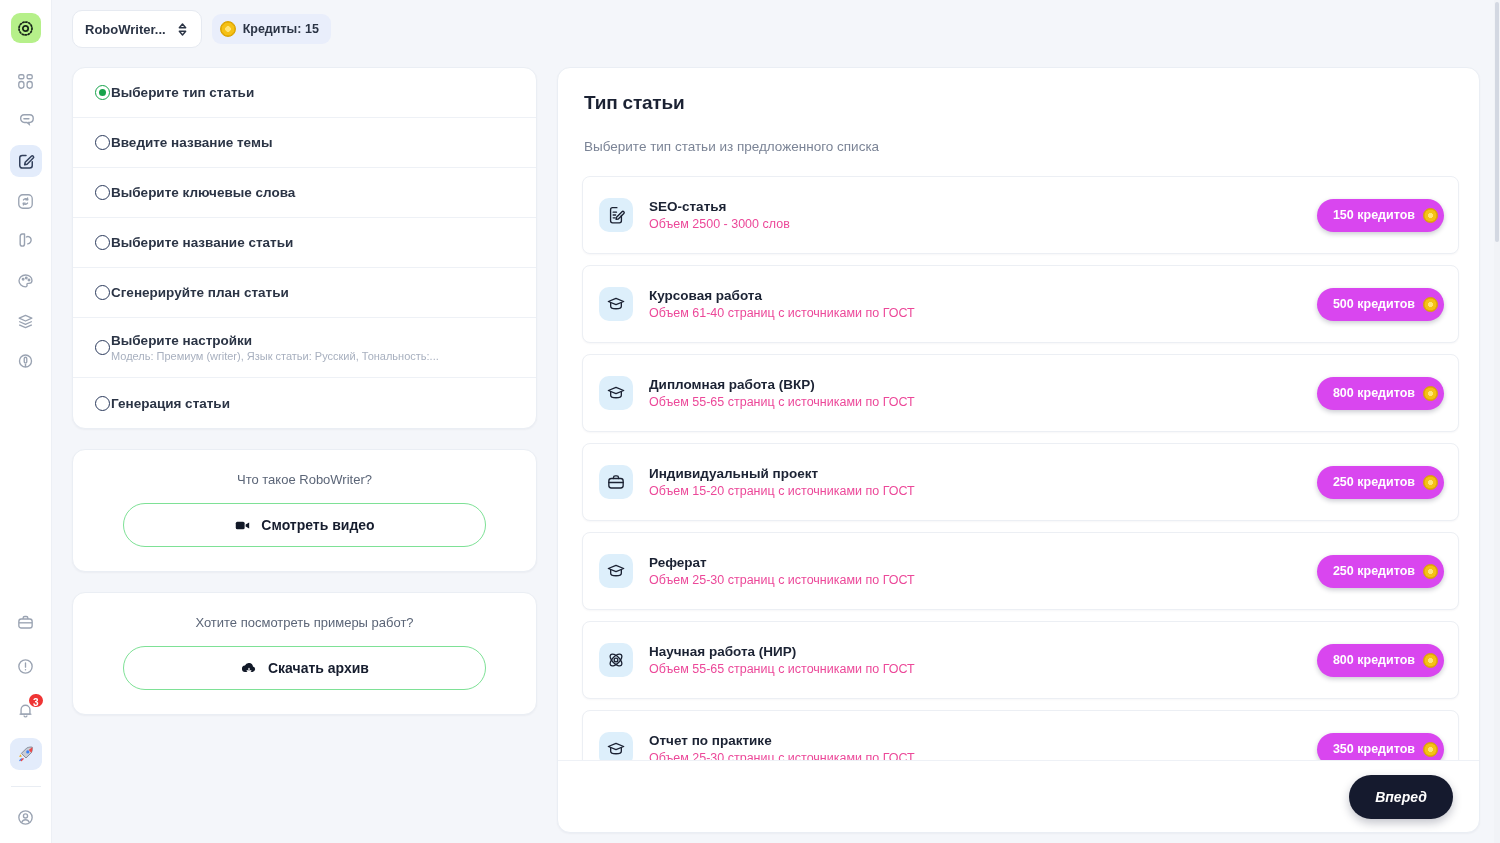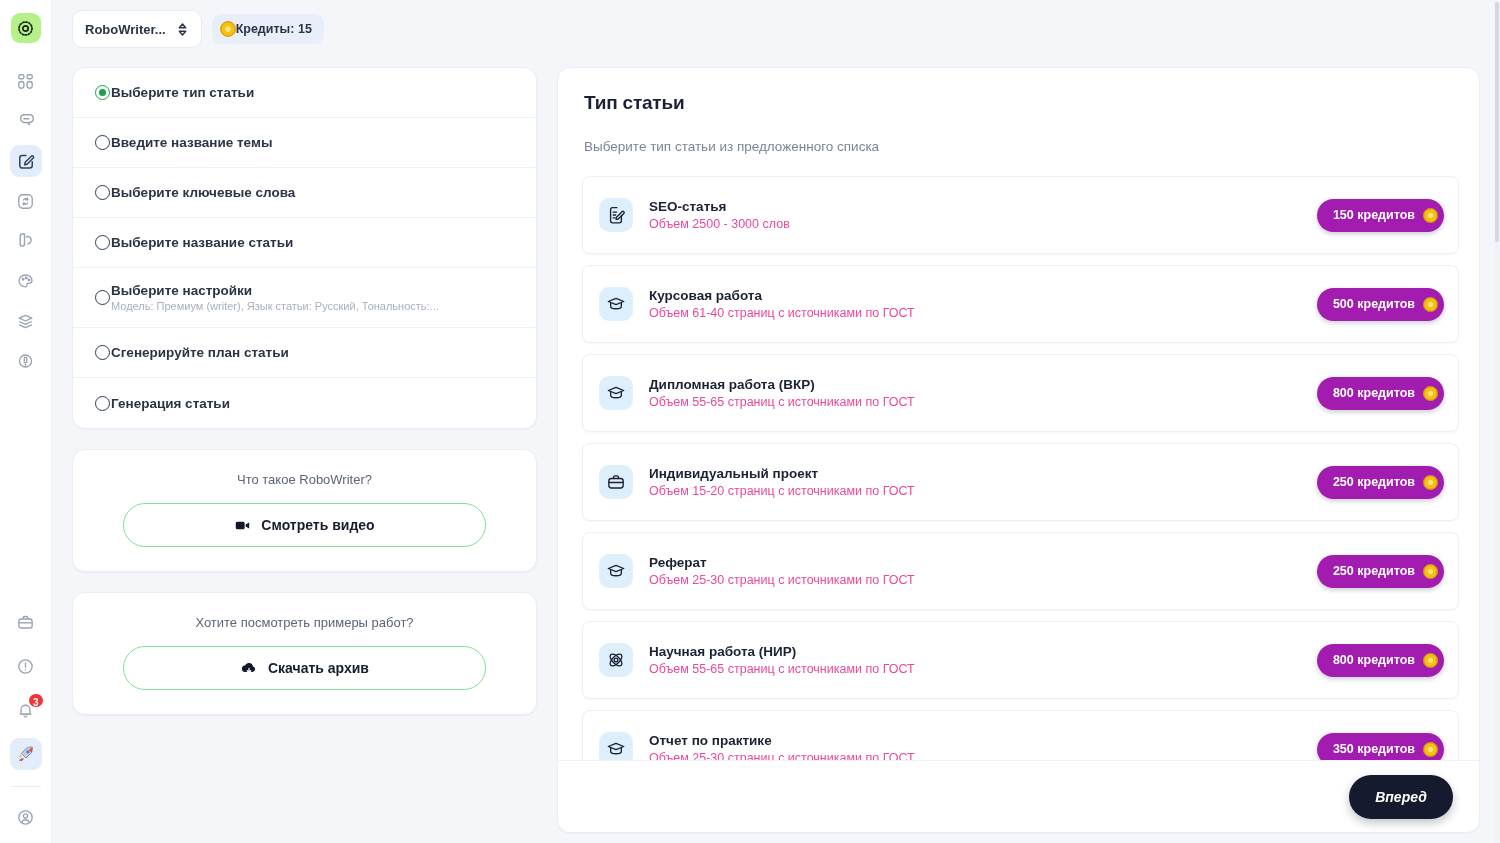--- a/index.html
+++ b/index.html
@@ -55,21 +55,21 @@
     background: #f4f6fa;
   }
   .workspace-select {
     height: 38px; min-width: 118px;
     background: #fff; border: 1px solid #e6eaf1; border-radius: 10px;
     display: flex; align-items: center; gap: 10px; padding: 0 12px;
     font-size: 13px; font-weight: bold; color: #2b3445;
   }
   .credits-pill {
     height: 30px; border-radius: 9px; background: #e9eefb;
-    display: flex; align-items: center; padding: 0 12px 0 8px;
+    display: flex; align-items: center; gap: 7px; padding: 0 12px 0 8px;
     font-size: 12.5px; font-weight: bold; color: #2b3445;
   }
   .coin {
     width: 16px; height: 16px; border-radius: 50%;
     background: radial-gradient(circle at 50% 50%, #ffe477 0 28%, #f5c116 30% 62%, #e8ae06 64% 100%);
     border: 1px solid #d9a403; flex: 0 0 16px;
   }
   .coin.sm { width: 15px; height: 15px; flex: 0 0 15px; }
 
   .content {
@@ -144,21 +144,21 @@
   }
   .type-icon {
     width: 34px; height: 34px; flex: 0 0 34px; border-radius: 10px;
     background: #ddeffb; color: #1b2233;
     display: flex; align-items: center; justify-content: center;
   }
   .type-text { flex: 1 1 auto; min-width: 0; display: flex; flex-direction: column; gap: 3px; }
   .type-name { font-size: 13.5px; font-weight: bold; color: #1b2233; }
   .type-desc { font-size: 12.5px; color: #ec4899; }
   .price-pill {
-    height: 33px; border-radius: 18px; background: #a21caf;
+    height: 33px; border-radius: 18px; background: #d946ef;
     display: flex; align-items: center; gap: 8px;
     padding: 0 6px 0 16px; flex: 0 0 auto;
     font-size: 12.5px; font-weight: bold; color: #fff;
     box-shadow: 0 2px 5px rgba(15,20,46,.22);
   }
 
   .main-foot {
     flex: 0 0 72px; height: 72px;
     border-top: 1px solid #eef1f6;
     display: flex; align-items: center; justify-content: flex-end;
@@ -370,31 +370,31 @@
             <span class="step-text">
               <span class="step-label">Выберите ключевые слова</span>
             </span>
           </div>
           <div class="step">
             <span class="radio"></span>
             <span class="step-text">
               <span class="step-label">Выберите название статьи</span>
             </span>
           </div>
+          <div class="step">
+            <span class="radio"></span>
+            <span class="step-text">
+              <span class="step-label">Сгенерируйте план статьи</span>
+            </span>
+          </div>
           <div class="step tall">
             <span class="radio"></span>
             <span class="step-text">
               <span class="step-label">Выберите настройки</span>
               <span class="step-sub">Модель: Премиум (writer), Язык статьи: Русский, Тональность:...</span>
-            </span>
-          </div>
-          <div class="step">
-            <span class="radio"></span>
-            <span class="step-text">
-              <span class="step-label">Сгенерируйте план статьи</span>
             </span>
           </div>
           <div class="step">
             <span class="radio"></span>
             <span class="step-text">
               <span class="step-label">Генерация статьи</span>
             </span>
           </div>
         </div>
 

